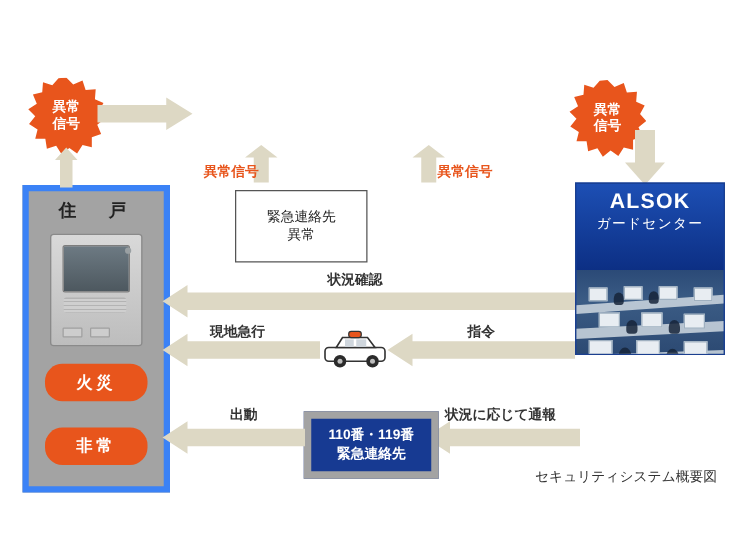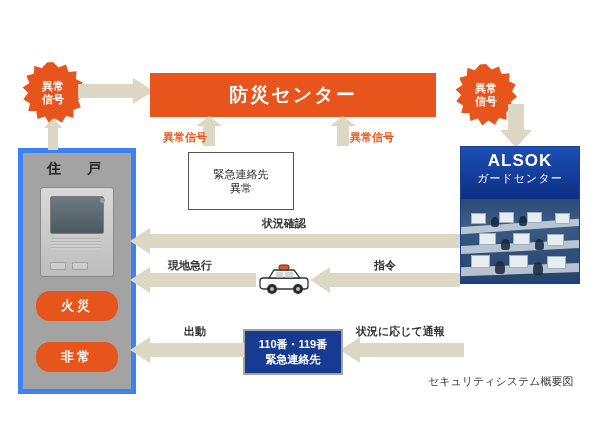--- a/index.html
+++ b/index.html
@@ -84,42 +84,42 @@
     background:#e8551c;color:#fff;font-size:13px;font-weight:bold;letter-spacing:3px;border-radius:14px;
   }
 
   
   .alsok-card{
     border:1px solid #1b3f8f;
     background:#0f3fa0;
     overflow:hidden;
   }
   .alsok-top{
-    height:52px;
+    height:69px;
     background:linear-gradient(#1d4fb4,#0c2f84);
     color:#fff;text-align:center;
   }
   .alsok-logo{
     font-size:17px;font-weight:bold;letter-spacing:1px;color:#fff;
     padding-top:4px;
   }
   .alsok-sub{font-size:11px;color:#fff;letter-spacing:1px;}
   .alsok-photo{
     height:82px;
     background:
       linear-gradient(180deg,#2b4a77 0%,#3b5c85 30%,#27436c 100%);
     position:relative;overflow:hidden;
   }
   .deskrow{position:absolute;background:#cfd8e0;opacity:.85;border-radius:1px;}
   .monitor{position:absolute;background:#e8edf2;border:1px solid #9fb0c0;}
   .person{position:absolute;background:#16243a;border-radius:50% 50% 30% 30%;opacity:.85;}
 
   
   .emg-box{
-    background:#173a92;color:#fff;border:2px solid #a3a3a3;
+    background:#173a92;color:#fff;border:6px solid #a3a3a3;
     font-size:11px;font-weight:bold;line-height:15px;flex-direction:column;
   }
 
   
   .arrow-svg{position:absolute;overflow:visible;}
   .cap{font-size:11px;font-weight:bold;color:#333;}
   .footnote{font-size:11px;color:#333;}
 </style>
 </head>
 <body>
@@ -128,23 +128,20 @@
 
   <div class="abs burst ctr" style="left:22px;top:62px;width:62px;height:62px;flex-direction:column;">
     <span>異常</span>
     <span>信号</span>
   </div>
 
   <svg class="arrow-svg" style="left:78px;top:78px;" width="78" height="30">
     <polygon points="0,6 55,6 55,0 76,13 55,26 55,20 0,20" fill="#ddd8c4"></polygon>
   </svg>
 
-  <div class="abs header-bar ctr" style="left:150px;top:73px;width:286px;height:44px;">
-    <span>防災センター</span>
-  </div>
 
   <div class="abs burst ctr" style="left:455px;top:64px;width:62px;height:62px;flex-direction:column;">
     <span>異常</span>
     <span>信号</span>
   </div>
 
   <svg class="arrow-svg" style="left:494px;top:104px;" width="44" height="46">
     <polygon points="6,0 22,0 22,26 30,26 14,44 -2,26 6,26" fill="#ddd8c4" transform="translate(8,0)"></polygon>
   </svg>
 

